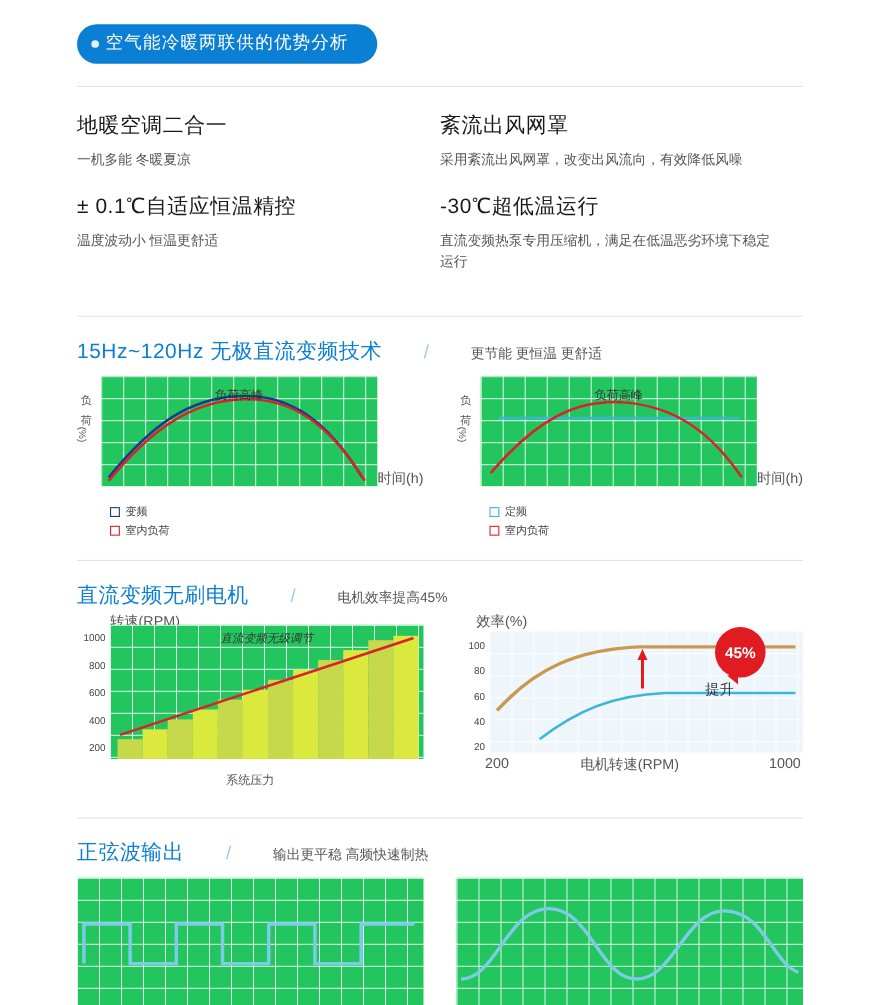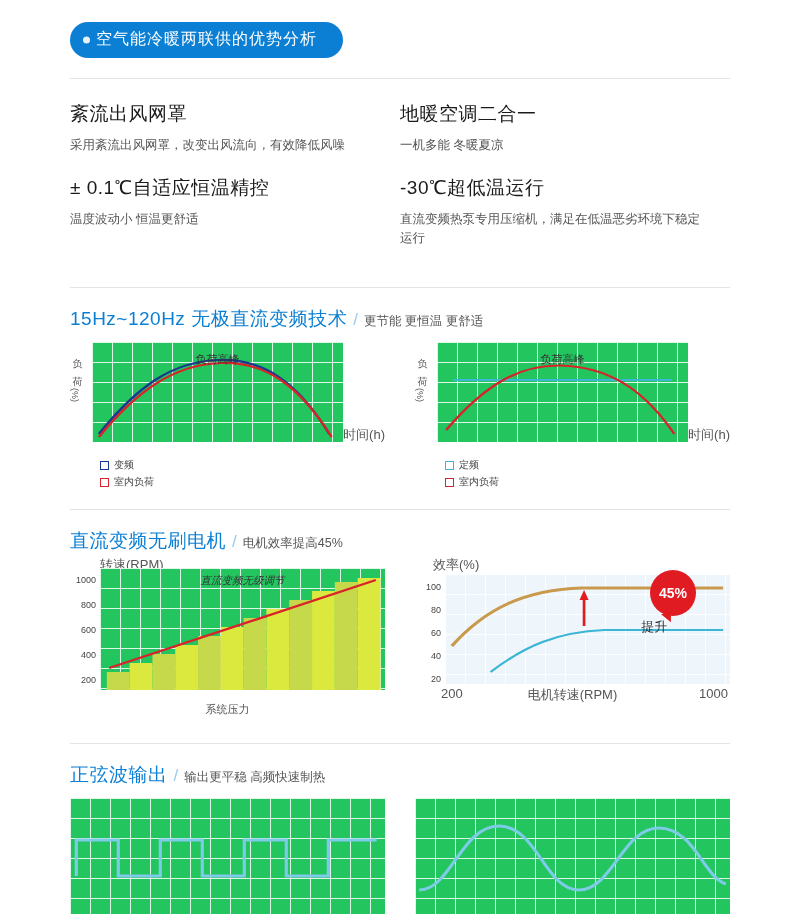--- a/index.html
+++ b/index.html
@@ -76,20 +76,21 @@
     line-height: 1.5;
   }
   
   .section {
     padding: 0 70px;
   }
   .section-title {
     display: flex;
     align-items: baseline;
     margin: 18px 0 10px 0;
+    gap: 32px;
   }
   .section-title .main {
     font-size: 19px;
     color: #0b7fd4;
     letter-spacing: .5px;
   }
   .section-title .slash {
     color: #9ccbeb;
     margin: 0 6px;
     font-size: 17px;
@@ -185,26 +186,26 @@
 
 <div class="page">
 
   <div class="header">
     <span class="header-pill">空气能冷暖两联供的优势分析</span>
   </div>
   <div class="rule"></div>
 
   <div class="features">
     <div class="feature">
+      <h3>地暖空调二合一</h3>
+      <p>一机多能  冬暖夏凉</p>
+    </div>
+    <div class="feature">
       <h3>紊流出风网罩</h3>
       <p>采用紊流出风网罩，改变出风流向，有效降低风噪</p>
-    </div>
-    <div class="feature">
-      <h3>地暖空调二合一</h3>
-      <p>一机多能  冬暖夏凉</p>
     </div>
     <div class="feature">
       <h3>± 0.1℃自适应恒温精控</h3>
       <p>温度波动小  恒温更舒适</p>
     </div>
     <div class="feature">
       <h3>-30℃超低温运行</h3>
       <p>直流变频热泵专用压缩机，满足在低温恶劣环境下稳定运行</p>
     </div>
   </div>

